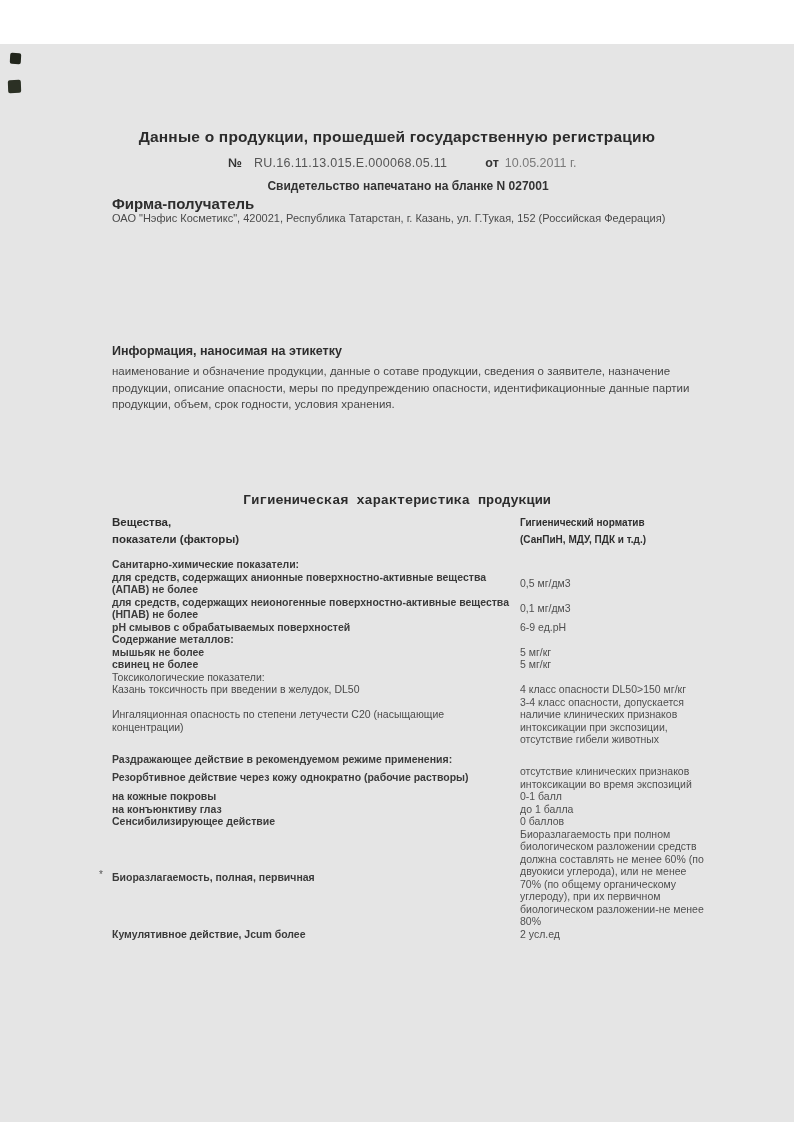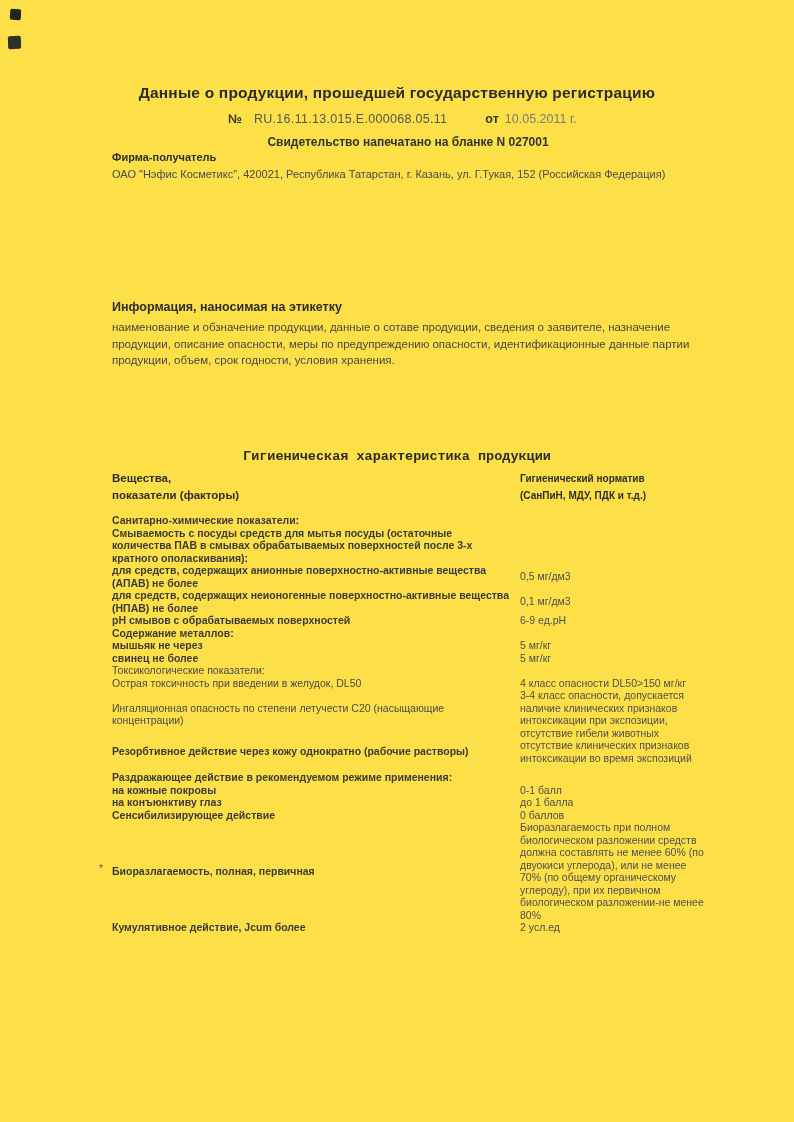--- a/index.html
+++ b/index.html
@@ -6,21 +6,22 @@
   body{
     width:794px;height:1122px;
     background:#ffffff;
     font-family:"Liberation Sans", sans-serif;
     color:#3f3f3f;
     position:relative;
     overflow:hidden;
   }
   #doc{
     position:absolute;inset:0;
-    background:#fde047;
+    background:#e5e5e5;
+    margin-top:44px;
   }
   
   .scan-mark{position:absolute;border-radius:2px;}
   .scan-mark.m1{left:10px;top:9px;width:11px;height:11px;background:#22261c;transform:rotate(3deg);}
   .scan-mark.m2{left:8px;top:36px;width:13px;height:13px;background:#2b3024;transform:rotate(-2deg);}
 
   .doc-title{
     position:absolute;left:0;right:0;top:84px;
     text-align:center;
     font-size:15.5px;font-weight:bold;color:#2c2c2c;
@@ -34,21 +35,21 @@
   .reg-line .reg-number{margin-left:12px;color:#555;letter-spacing:.3px;}
   .reg-line .date-label{font-weight:bold;color:#333;margin-left:38px;}
   .reg-line .date-value{margin-left:6px;color:#7a7a7a;}
   .blank-note{
     position:absolute;left:0;right:0;top:135px;
     text-align:center;padding-left:22px;
     font-size:12px;font-weight:bold;color:#333;
   }
   .firm-label{
     position:absolute;left:112px;top:151px;
-    font-size:11px;font-weight:bold;color:#2e2e2e;
+    font-size:15px;font-weight:bold;color:#2e2e2e;
   }
   .firm-address{
     position:absolute;left:112px;top:168px;
     font-size:11px;color:#4a4a4a;width:620px;
   }
   .info-heading{
     position:absolute;left:112px;top:300px;
     font-size:12.5px;font-weight:bold;color:#2e2e2e;text-align:center;
   }
   .info-text{
@@ -115,66 +116,62 @@
     <div>(СанПиН, МДУ, ПДК и т.д.)</div>
   </div>
 
   <div class="hygiene-table">
 
     <div class="t-row bold">
       <div class="cell-l">Санитарно-химические показатели:</div>
       <div class="cell-r"></div>
     </div>
     <div class="t-row bold">
-      <div class="cell-l">Смываемость с посуды средств для мытья посуды (остаточные количества ПАВ в смывах обрабатываемых поверхностей после 3-х кратного ополаскивания):</div>
-      <div class="cell-r"></div>
-    </div>
-    <div class="t-row bold">
       <div class="cell-l">для средств, содержащих анионные поверхностно-активные вещества (АПАВ) не более</div>
       <div class="cell-r">0,5 мг/дм3</div>
     </div>
     <div class="t-row bold">
       <div class="cell-l">для средств, содержащих неионогенные поверхностно-активные вещества (НПАВ) не более</div>
       <div class="cell-r">0,1 мг/дм3</div>
     </div>
     <div class="t-row bold">
       <div class="cell-l">рН смывов с обрабатываемых поверхностей</div>
       <div class="cell-r">6-9 ед.рН</div>
     </div>
     <div class="t-row bold">
       <div class="cell-l">Содержание металлов:</div>
       <div class="cell-r"></div>
     </div>
     <div class="t-row bold">
-      <div class="cell-l">мышьяк не через</div>
+      <div class="cell-l">мышьяк не более</div>
       <div class="cell-r">5 мг/кг</div>
     </div>
     <div class="t-row bold">
       <div class="cell-l">свинец не более</div>
       <div class="cell-r">5 мг/кг</div>
     </div>
     <div class="t-row">
       <div class="cell-l">Токсикологические показатели:</div>
       <div class="cell-r"></div>
     </div>
     <div class="t-row">
-      <div class="cell-l">Острая токсичность при введении в желудок, DL50</div>
+      <div class="cell-l">Казань токсичность при введении в желудок, DL50</div>
       <div class="cell-r">4 класс опасности DL50&gt;150 мг/кг</div>
     </div>
     <div class="t-row">
       <div class="cell-l">Ингаляционная опасность по степени летучести С20 (насыщающие концентрации)</div>
       <div class="cell-r">3-4 класс опасности, допускается наличие клинических признаков интоксикации при экспозиции, отсутствие гибели животных</div>
     </div>
+    <div class="t-row bold gap-above">
+      <div class="cell-l">Раздражающее действие в рекомендуемом режиме применения:</div>
+      <div class="cell-r"></div>
+    </div>
     <div class="t-row bold">
       <div class="cell-l">Резорбтивное действие через кожу однократно (рабочие растворы)</div>
       <div class="cell-r">отсутствие клинических признаков интоксикации во время экспозиций</div>
-    </div>
-    <div class="t-row bold gap-above">
-      <div class="cell-l">Раздражающее действие в рекомендуемом режиме применения:</div>
-      <div class="cell-r"></div>
     </div>
     <div class="t-row bold">
       <div class="cell-l">на кожные покровы</div>
       <div class="cell-r">0-1 балл</div>
     </div>
     <div class="t-row bold">
       <div class="cell-l">на конъюнктиву глаз</div>
       <div class="cell-r">до 1 балла</div>
     </div>
     <div class="t-row bold">

